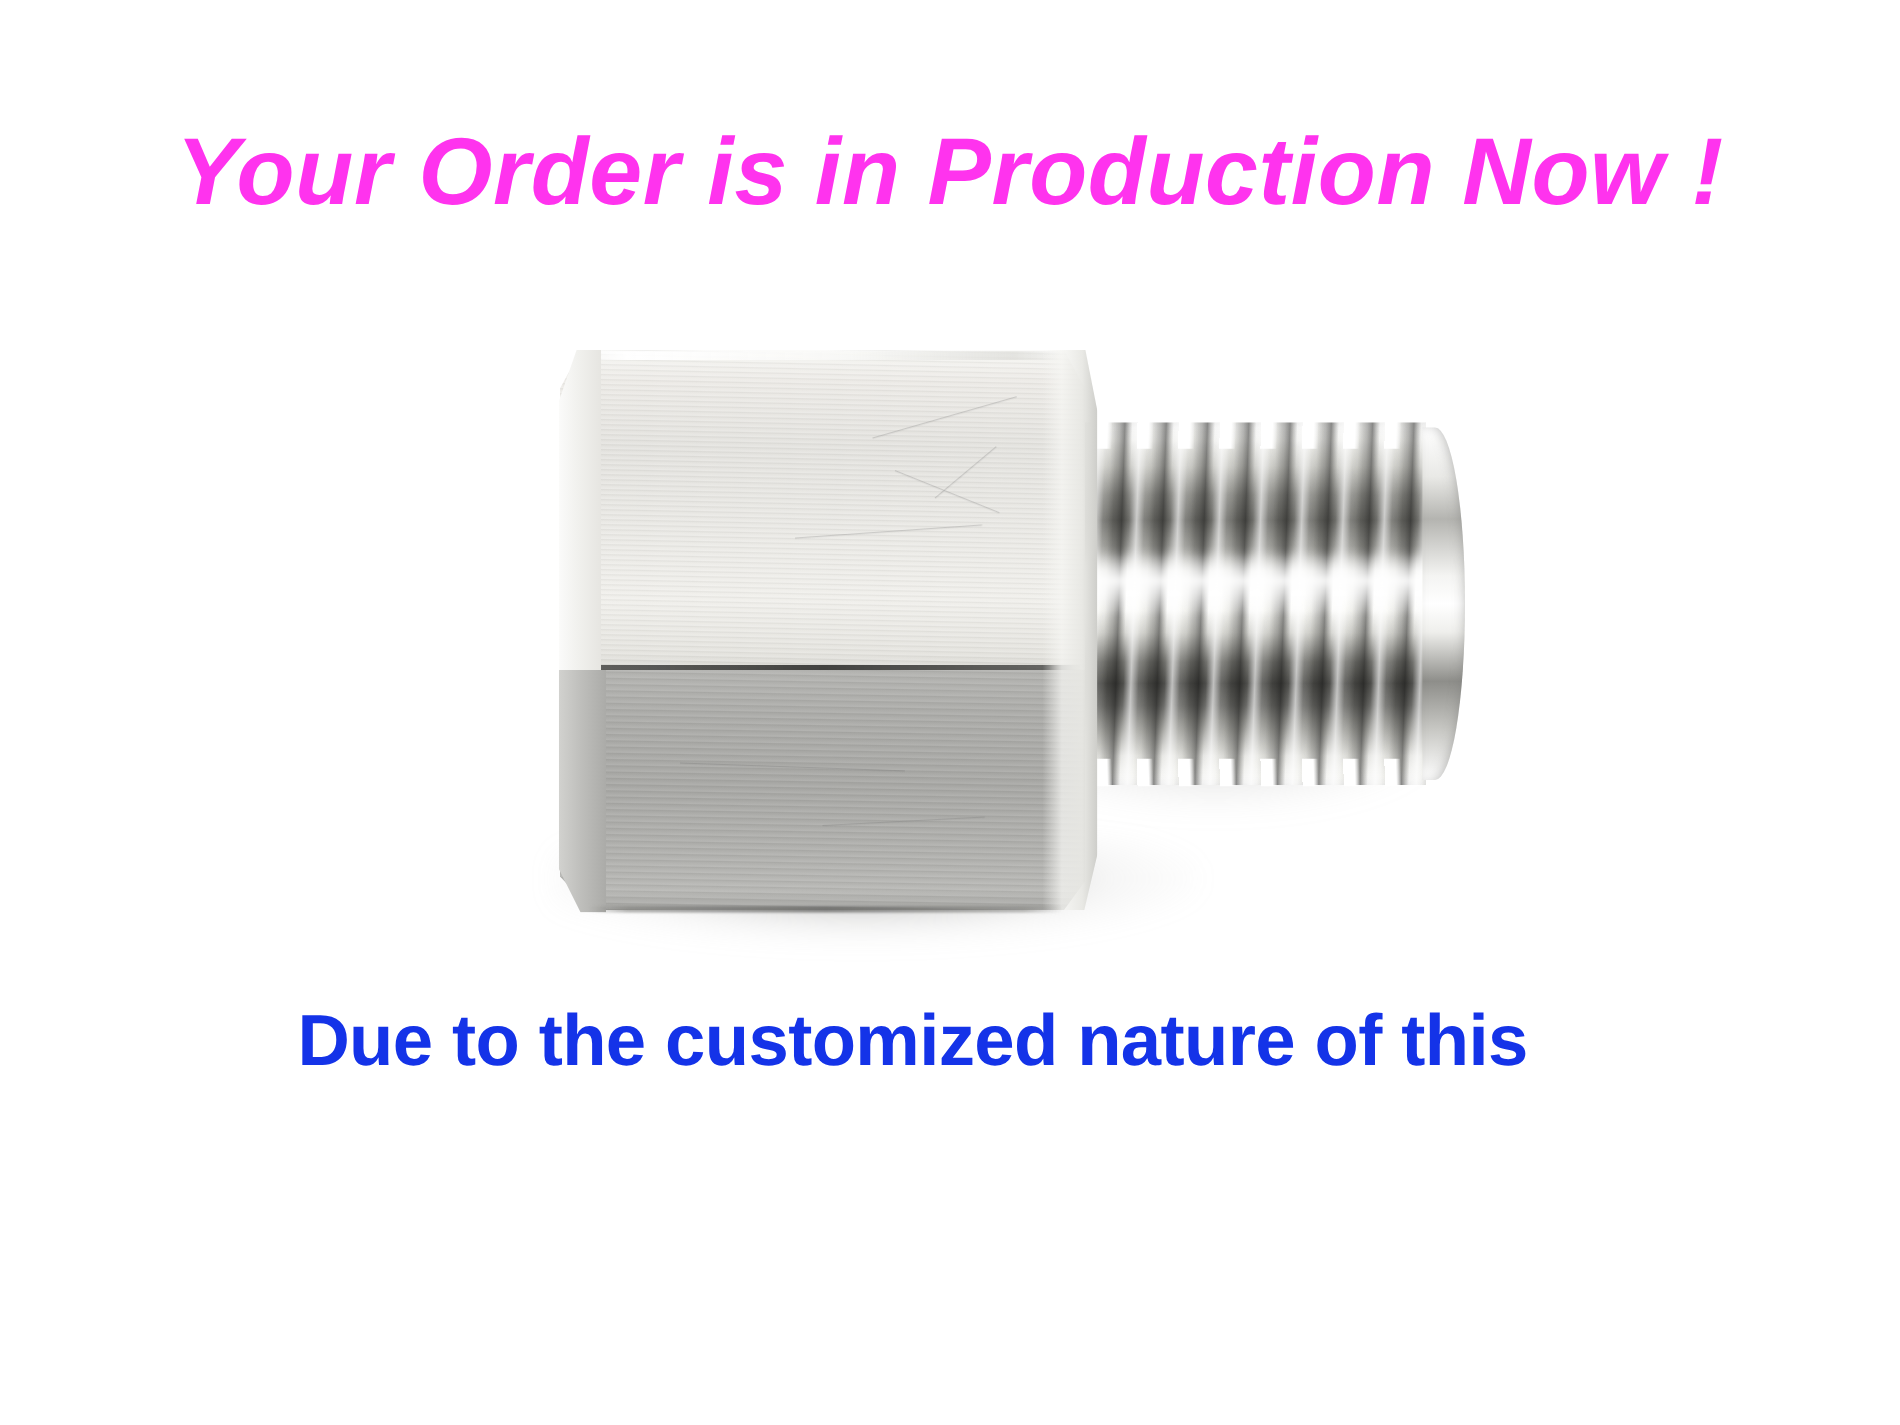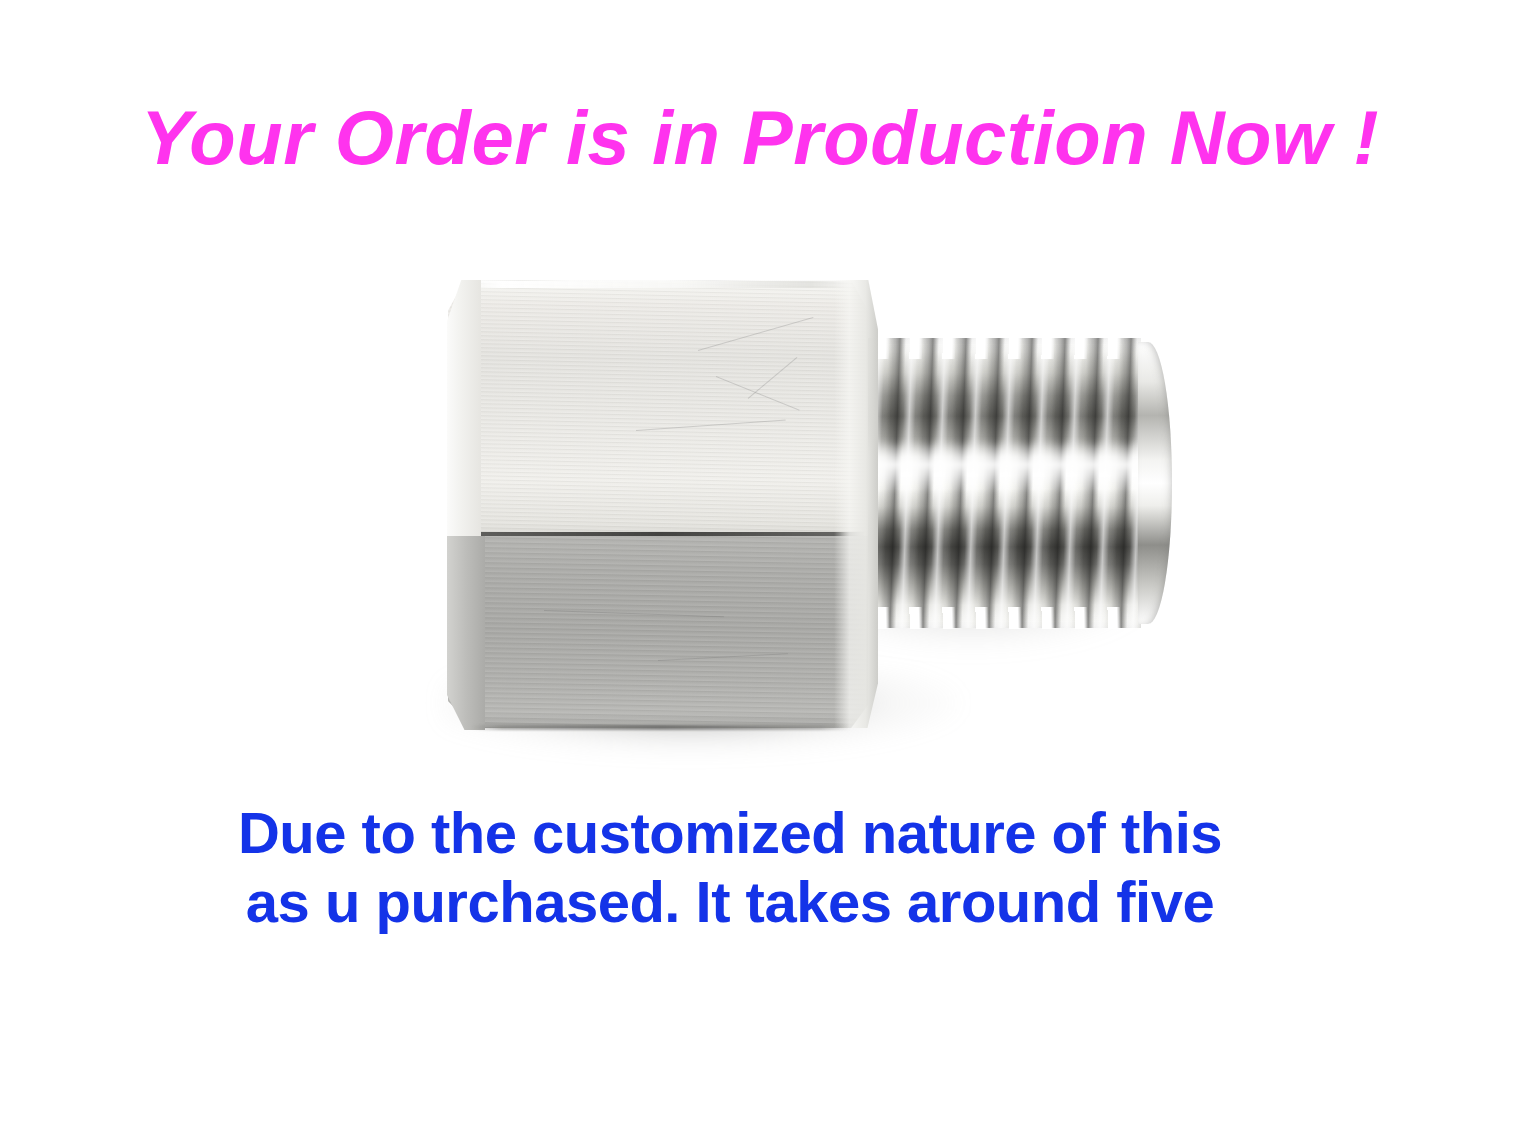--- a/index.html
+++ b/index.html
@@ -399,16 +399,15 @@
       <div class="scratch" style="left:188px; top:150px; width:150px; height:1px; transform:rotate(-4deg);"></div>
       <div class="scratch" style="left:300px; top:118px; width:64px; height:1px; transform:rotate(-40deg);"></div>
       <div class="scratch" style="left:96px;  top:330px; width:180px; height:1px; transform:rotate(2deg); background:rgba(92,92,90,0.22);"></div>
       <div class="scratch" style="left:210px; top:380px; width:130px; height:1px; transform:rotate(-3deg); background:rgba(92,92,90,0.20);"></div>
     </div>
 
   </div>
 
   <div id="bodycopy">
     <span class="ln">Due to the customized nature of this</span>
-    <span class="ln">as u purchased. It takes around five</span>
   </div>
 
 </div>
 
 </body></html>

